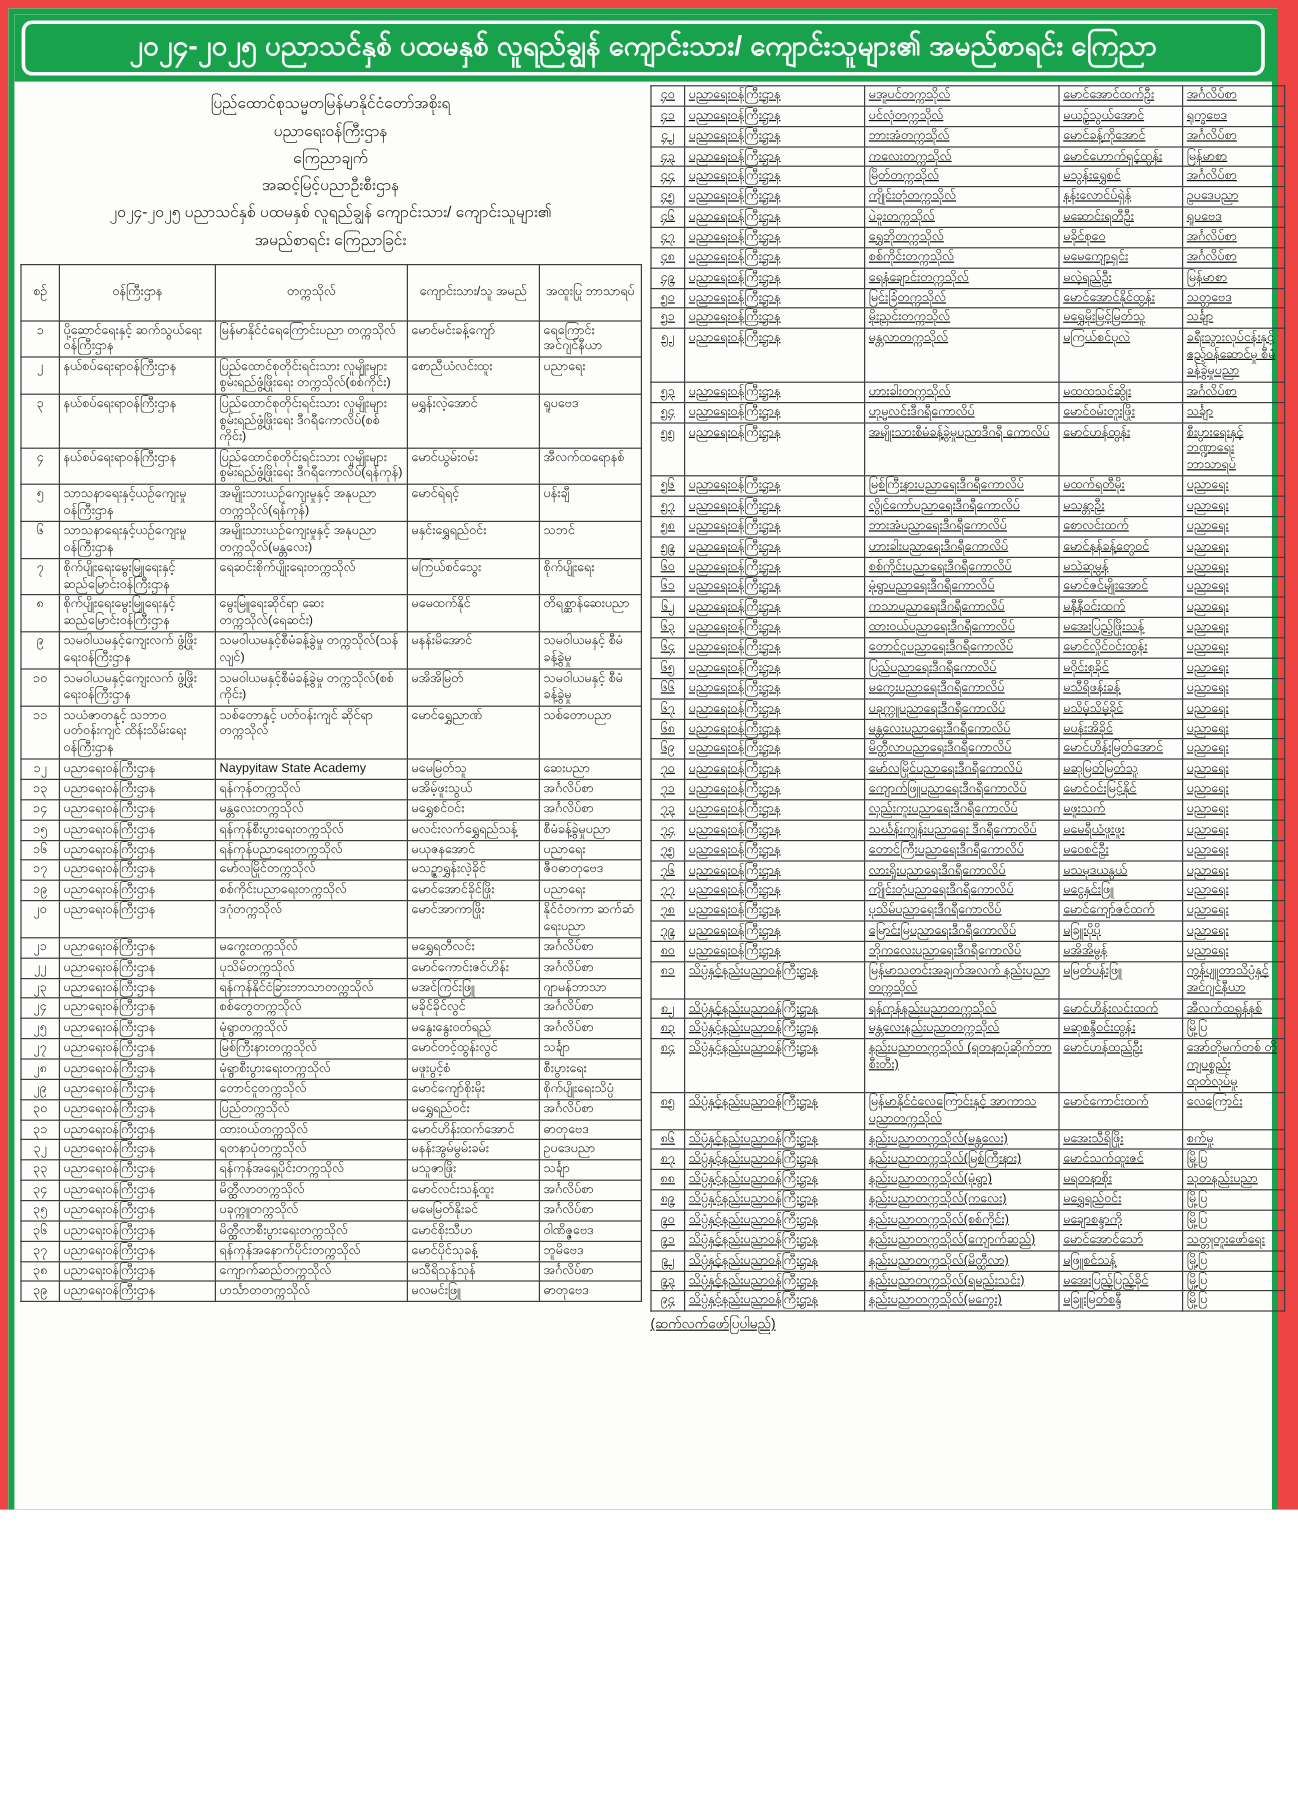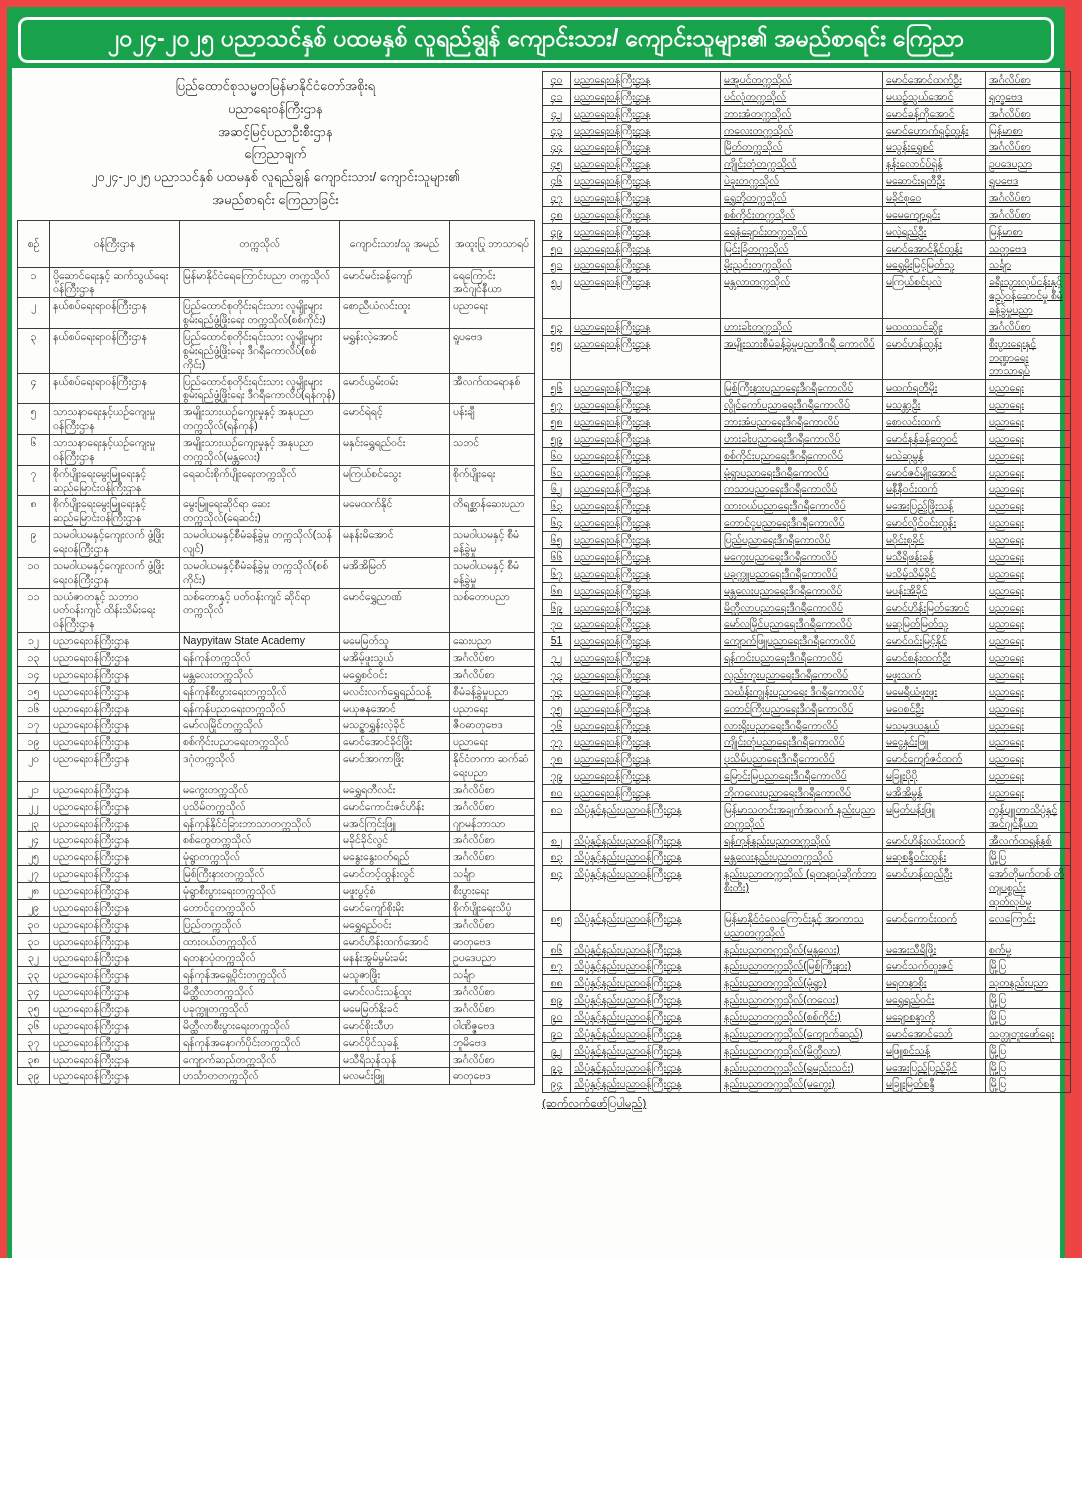--- a/index.html
+++ b/index.html
@@ -37,22 +37,22 @@
         <div class="banner-title">၂၀၂၄-၂၀၂၅ ပညာသင်နှစ် ပထမနှစ် လူရည်ချွန် ကျောင်းသား/ ကျောင်းသူများ၏ အမည်စာရင်း ကြေညာ</div>
       </div>
     </div>
 
     <div class="columns">
 
       <div class="col-left">
         <div class="letterhead">
           <div>ပြည်ထောင်စုသမ္မတမြန်မာနိုင်ငံတော်အစိုးရ</div>
           <div>ပညာရေးဝန်ကြီးဌာန</div>
+          <div>ကြေညာချက်</div>
           <div>အဆင့်မြင့်ပညာဦးစီးဌာန</div>
-          <div>ကြေညာချက်</div>
           <div>၂၀၂၄-၂၀၂၅ ပညာသင်နှစ် ပထမနှစ် လူရည်ချွန် ကျောင်းသား/ ကျောင်းသူများ၏</div>
           <div>အမည်စာရင်း ကြေညာခြင်း</div>
         </div>
 
         <table class="t-left">
           <colgroup>
               <col class="c1">
               <col class="c2">
               <col class="c3">
               <col class="c4">
@@ -433,20 +433,27 @@
                 <td class="c-j">ခရီးသွားလုပ်ငန်းနှင့် ဧည့်ဝန်ဆောင်မှု စီမံခန့်ခွဲမှုပညာ</td>
               </tr>
               <tr>
                 <td class="c-n">၅၃</td>
                 <td class="c-m">ပညာရေးဝန်ကြီးဌာန</td>
                 <td class="c-u">ဟားခါးတက္ကသိုလ်</td>
                 <td class="c-s">မထထသင်ဆွိုး</td>
                 <td class="c-j">အင်္ဂလိပ်စာ</td>
               </tr>
               <tr>
+                <td class="c-n">၅၄</td>
+                <td class="c-m">ပညာရေးဝန်ကြီးဌာန</td>
+                <td class="c-u">ဟုမ္မလင်းဒီဂရီကောလိပ်</td>
+                <td class="c-s">မောင်ဝမ်းတူးဖြိုး</td>
+                <td class="c-j">သင်္ချာ</td>
+              </tr>
+              <tr>
                 <td class="c-n">၅၅</td>
                 <td class="c-m">ပညာရေးဝန်ကြီးဌာန</td>
                 <td class="c-u">အမျိုးသားစီမံခန့်ခွဲမှုပညာဒီဂရီ ကောလိပ်</td>
                 <td class="c-s">မောင်ဟန်ထွန်း</td>
                 <td class="c-j">စီးပွားရေးနှင့်ဘဏ္ဍာရေး ဘာသာရပ်</td>
               </tr>
               <tr>
                 <td class="c-n">၅၆</td>
                 <td class="c-m">ပညာရေးဝန်ကြီးဌာန</td>
                 <td class="c-u">မြစ်ကြီးနားပညာရေးဒီဂရီကောလိပ်</td>
@@ -545,31 +552,24 @@
                 <td class="c-j">ပညာရေး</td>
               </tr>
               <tr>
                 <td class="c-n">၇၀</td>
                 <td class="c-m">ပညာရေးဝန်ကြီးဌာန</td>
                 <td class="c-u">မော်လမြိုင်ပညာရေးဒီဂရီကောလိပ်</td>
                 <td class="c-s">မဆုမြတ်မြတ်သူ</td>
                 <td class="c-j">ပညာရေး</td>
               </tr>
               <tr>
-                <td class="c-n">51</td>
+                <td class="c-n">၇၁</td>
                 <td class="c-m">ပညာရေးဝန်ကြီးဌာန</td>
                 <td class="c-u">ကျောက်ဖြူပညာရေးဒီဂရီကောလိပ်</td>
                 <td class="c-s">မောင်ဝင်းမြင့်နိုင်</td>
-                <td class="c-j">ပညာရေး</td>
-              </tr>
-              <tr>
-                <td class="c-n">၇၂</td>
-                <td class="c-m">ပညာရေးဝန်ကြီးဌာန</td>
-                <td class="c-u">ရန်ကင်းပညာရေးဒီဂရီကောလိပ်</td>
-                <td class="c-s">မောင်စန်းထက်ဦး</td>
                 <td class="c-j">ပညာရေး</td>
               </tr>
               <tr>
                 <td class="c-n">၇၃</td>
                 <td class="c-m">ပညာရေးဝန်ကြီးဌာန</td>
                 <td class="c-u">လှည်းကူးပညာရေးဒီဂရီကောလိပ်</td>
                 <td class="c-s">မဖူးသက်</td>
                 <td class="c-j">ပညာရေး</td>
               </tr>
               <tr>

